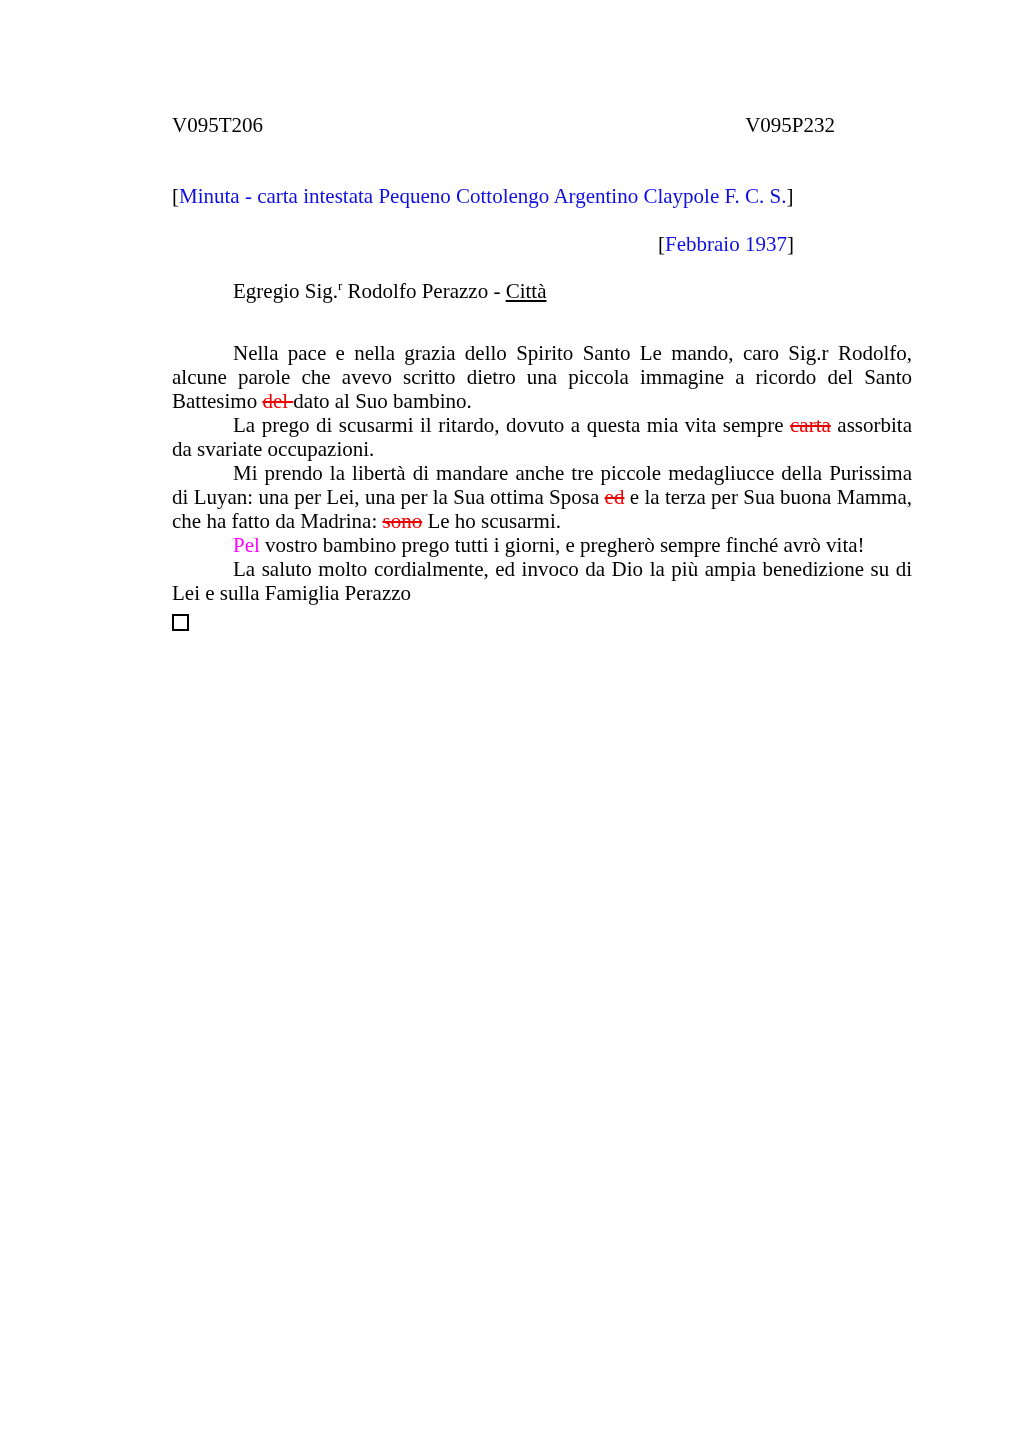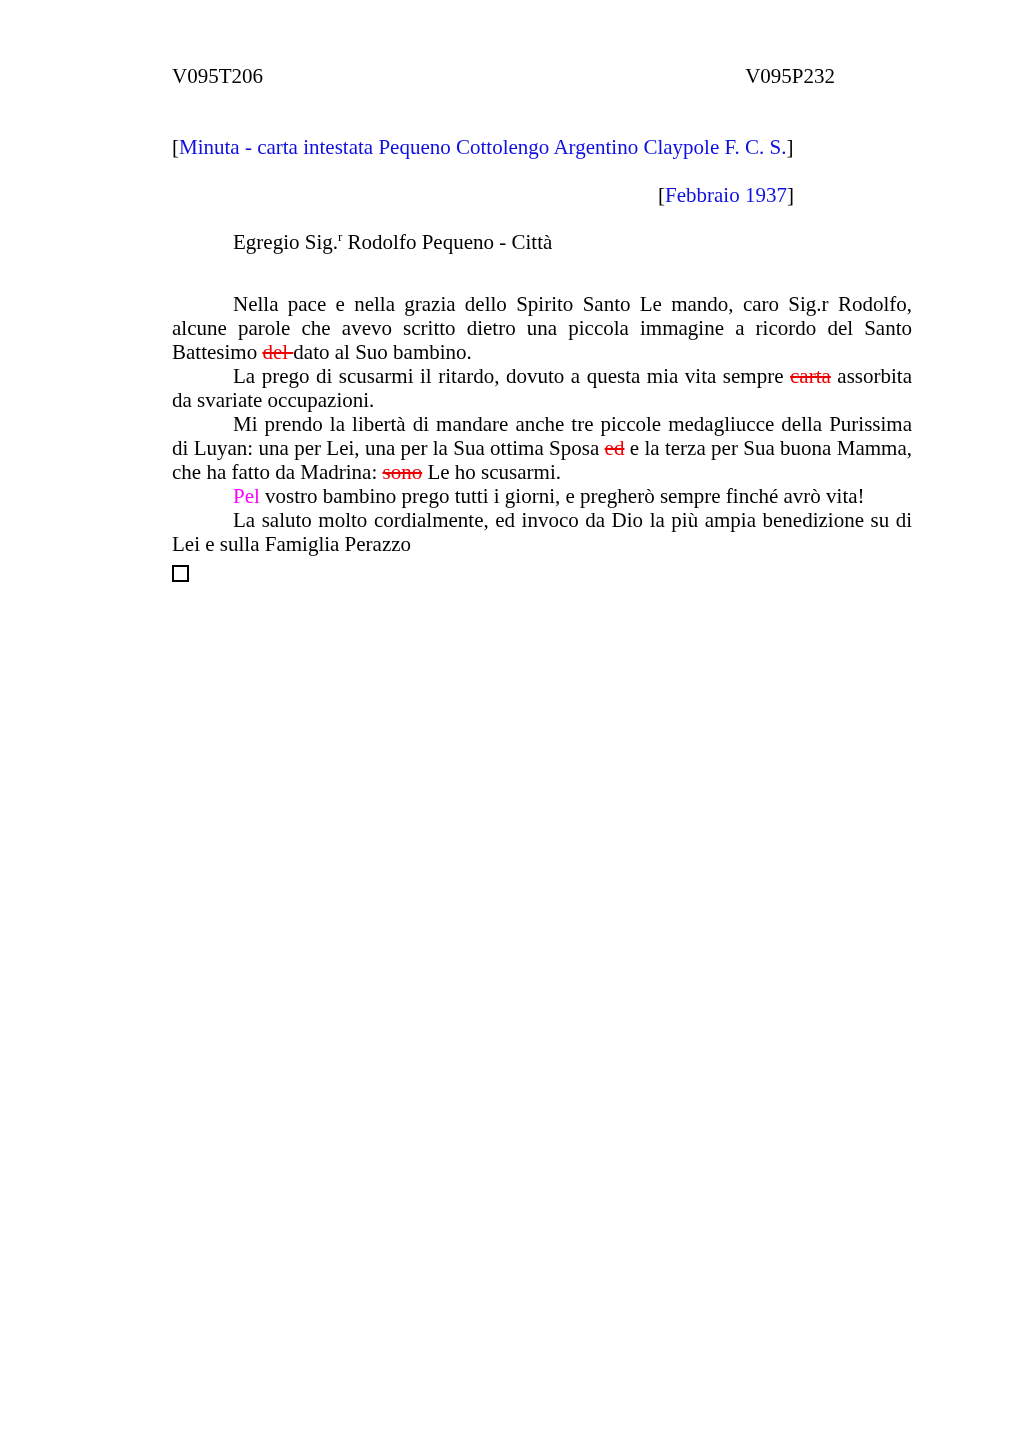--- a/index.html
+++ b/index.html
@@ -6,21 +6,21 @@
     margin: 0;
     padding: 0;
     background: #ffffff;
   }
   .page {
     position: relative;
     box-sizing: border-box;
     width: 1024px;
     height: 1450px;
     background: #ffffff;
-    padding: 64px 112px 0 172px;
+    padding: 113px 112px 0 172px;
     font-family: "Liberation Serif", "DejaVu Serif", serif;
     font-size: 21px;
     line-height: 24px;
     color: #000000;
   }
   .header-row {
     display: flex;
     justify-content: space-between;
   }
   .header-right {
@@ -52,20 +52,21 @@
     text-align: justify;
   }
   .seg-struck {
     color: var(--strike_red, #ee0000);
     text-decoration: line-through;
   }
   .seg-magenta {
     color: var(--highlight_magenta, #ff00ff);
   }
   .seg-underline {
+    text-decoration: underline;
   }
   sup.seg-sup {
     font-size: 13px;
     line-height: 0;
   }
   .square-line {
     margin-top: 3px;
     height: 24px;
   }
   .empty-square {
@@ -87,21 +88,21 @@
   </div>
 
   <div class="source-note">
     <span class="bracket">[</span><span class="note-text">Minuta - carta intestata Pequeno Cottolengo Argentino Claypole F. C. S.</span><span class="bracket">]</span>
   </div>
 
   <div class="date-note">
     <span class="bracket">[</span><span class="note-text">Febbraio 1937</span><span class="bracket">]</span>
   </div>
 
-  <div class="salutation"><span>Egregio Sig.</span><sup class="seg-sup">r</sup><span> Rodolfo Pequeno - </span><span class="seg-underline">Città</span></div>
+  <div class="salutation"><span>Egregio Sig.</span><sup class="seg-sup">r</sup><span> Rodolfo Perazzo - </span><span class="seg-underline">Città</span></div>
 
   <div class="body-paragraphs">
       <p class="letter-p"><span>Nella pace e nella grazia dello Spirito Santo Le mando, caro Sig.r Rodolfo, alcune parole che avevo scritto dietro una piccola immagine a ricordo del Santo Battesimo </span><span class="seg-struck">del&nbsp;</span><span>dato al Suo bambino.</span></p>
       <p class="letter-p"><span>La prego di scusarmi il ritardo, dovuto a questa mia vita sempre </span><span class="seg-struck">carta</span><span> assorbita da svariate occupazioni.</span></p>
       <p class="letter-p"><span>Mi prendo la libertà di mandare anche tre piccole medagliucce della Purissima di Luyan: una per Lei, una per la Sua ottima Sposa </span><span class="seg-struck">ed</span><span> e la terza per Sua buona Mamma, che ha fatto da Madrina: </span><span class="seg-struck">sono</span><span> Le ho scusarmi.</span></p>
       <p class="letter-p"><span class="seg-magenta">Pel</span><span> vostro bambino prego tutti i giorni, e pregherò sempre finché avrò vita!</span></p>
       <p class="letter-p"><span>La saluto molto cordialmente, ed invoco da Dio la più ampia benedizione su di Lei e sulla Famiglia Perazzo</span></p>
     </div>
 
   <div class="square-line">

